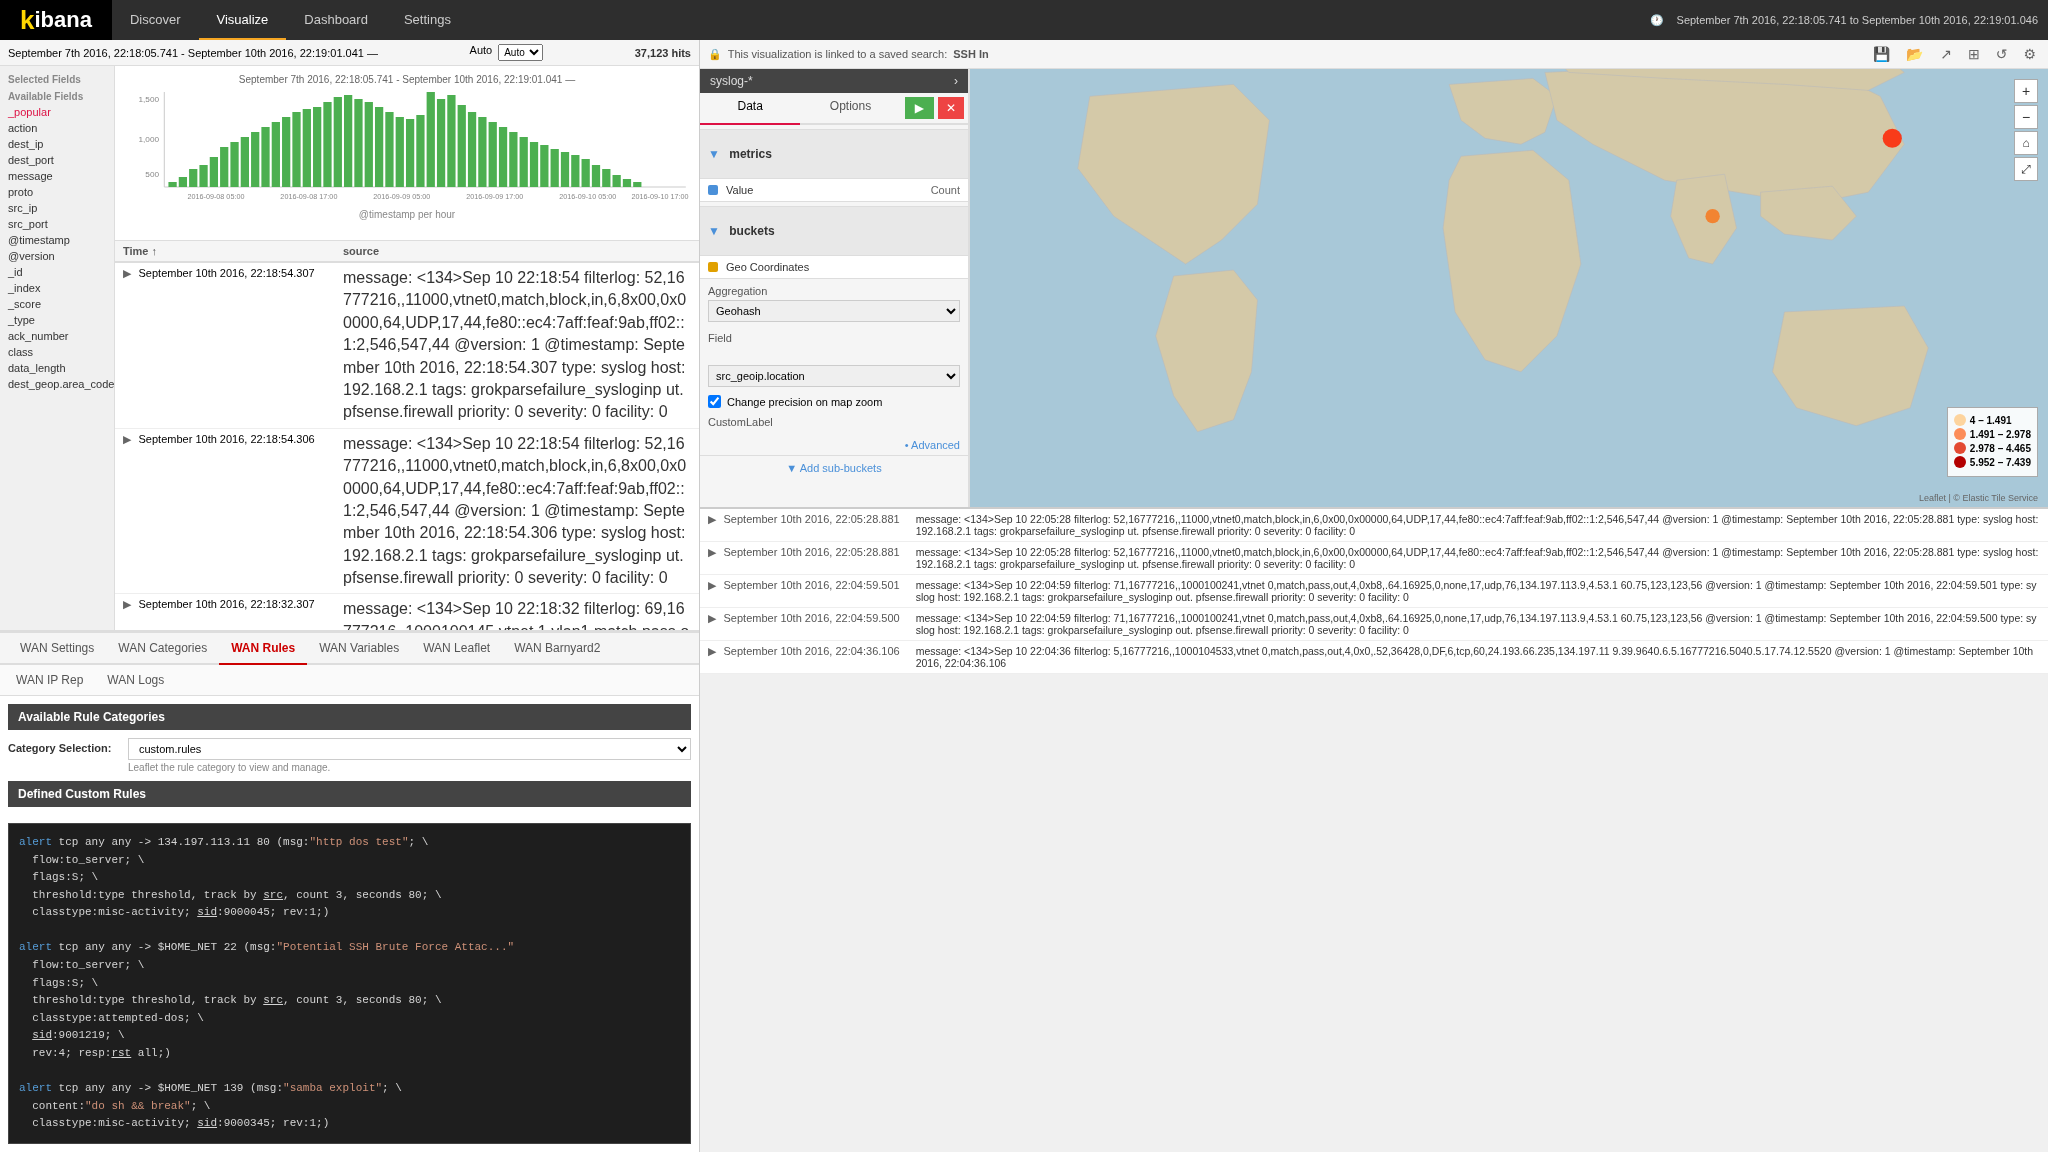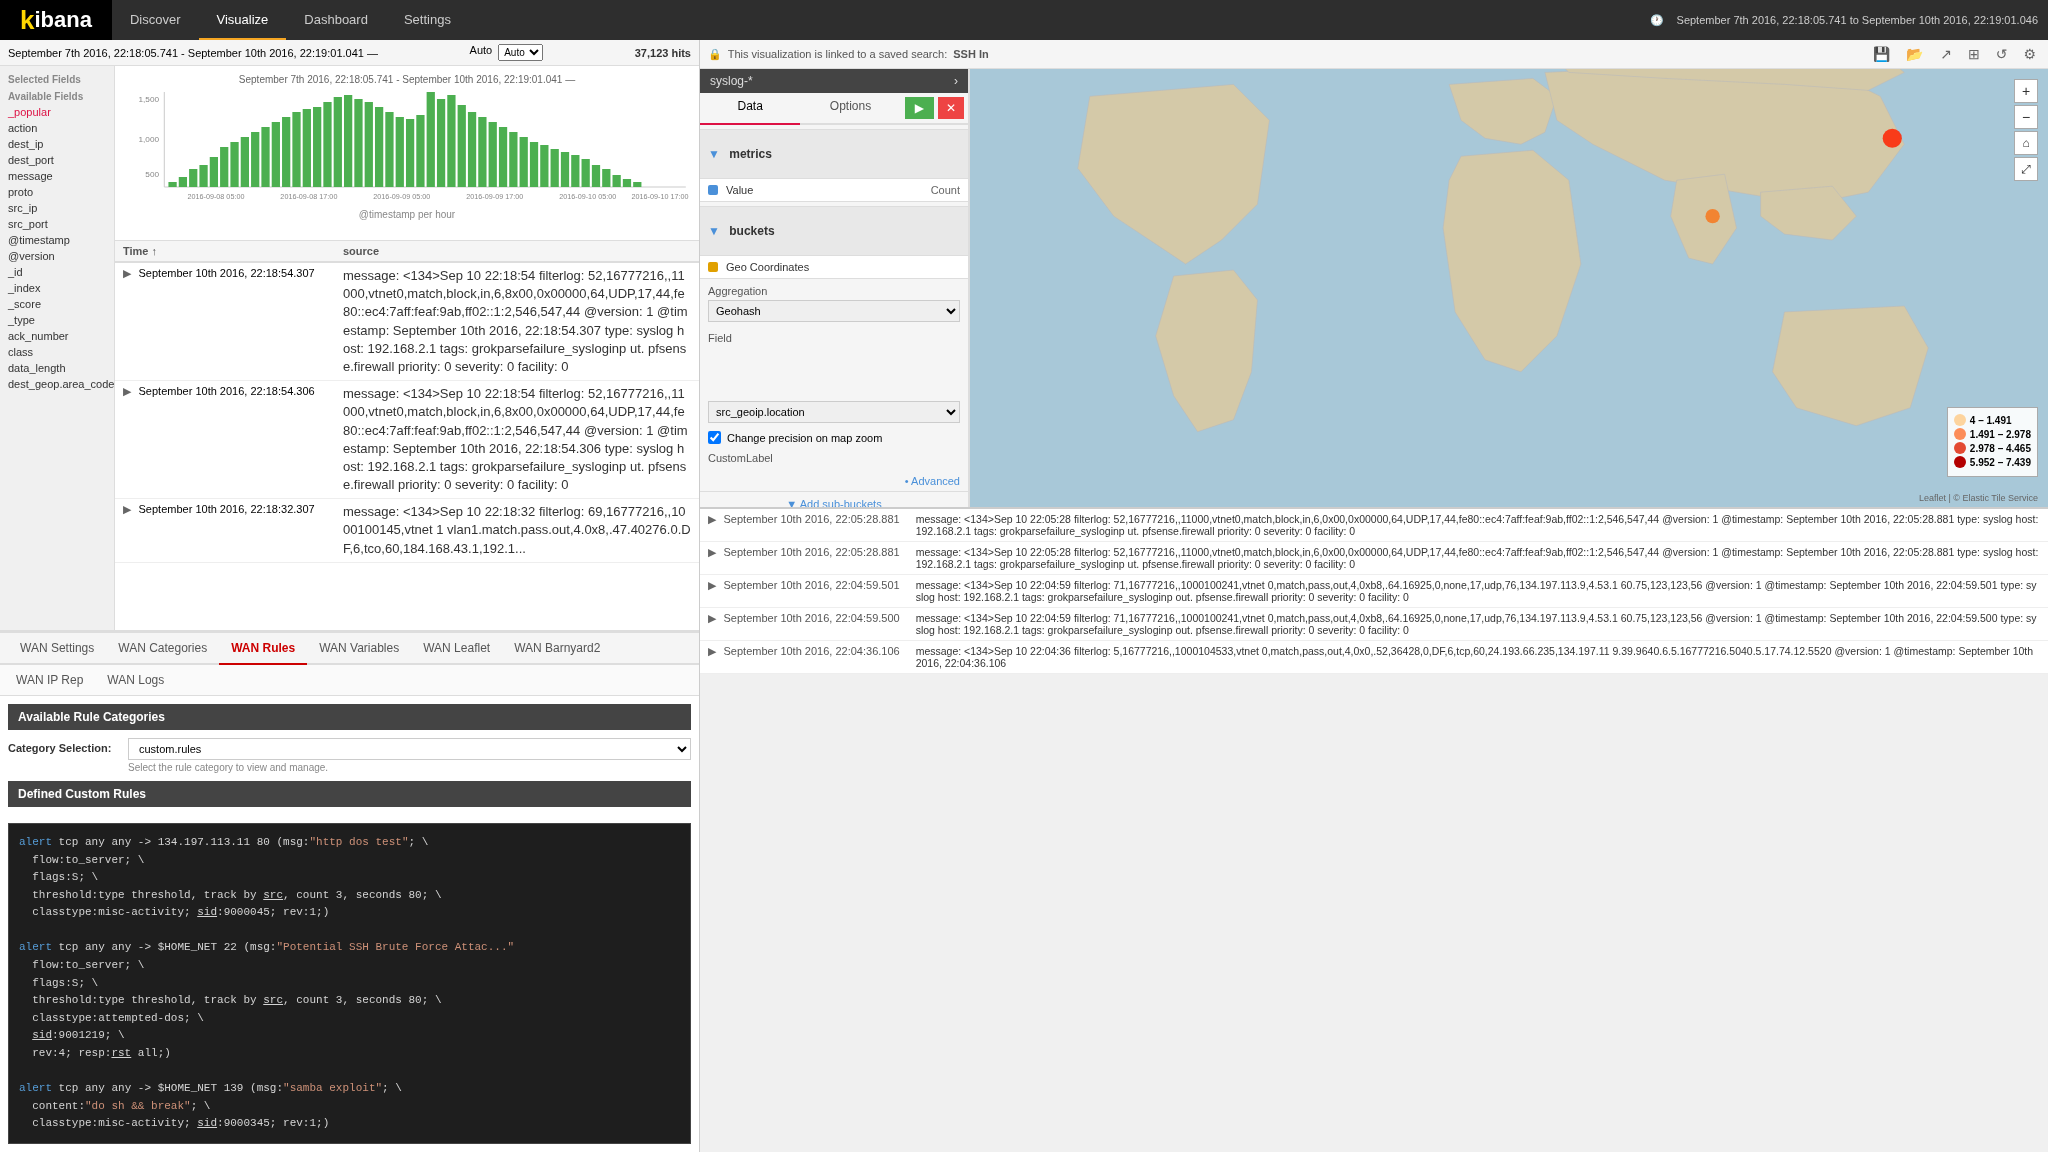--- a/index.html
+++ b/index.html
@@ -189,21 +189,21 @@
       border-bottom: 1px solid #eee;
       vertical-align: top;
     }
     .expand-btn {
       color: #666;
       cursor: pointer;
       margin-right: 4px;
     }
     .source-text {
       color: #333;
-      font-size: 13px;
+      font-size: 16px;
       line-height: 1.4;
       word-break: break-all;
     }
 
     
     .wan-section {
       border-top: 3px solid #ddd;
       background: #fff;
       display: flex;
       flex-direction: column;
@@ -453,21 +453,20 @@
       display: block;
       font-size: 11px;
       color: #555;
       margin-bottom: 21px;
     }
     .field-row select {
       width: 100%;
       padding: 3px;
       font-size: 11px;
       border: 1px solid #ccc;
-      margin-top: 36px;
     }
 
     .checkbox-row {
       padding: 4px 8px;
       display: flex;
       align-items: center;
       gap: 6px;
       font-size: 11px;
     }
 
@@ -805,21 +804,21 @@
 
       <div class="wan-content">
 
         <div class="section-header">Available Rule Categories</div>
         <div class="form-row">
           <div class="form-label">Category Selection:</div>
           <div class="form-control">
             <select class="form-select">
               <option>custom.rules</option>
             </select>
-            <span class="form-hint">Select the rule category to view and manage.</span>
+            <span class="form-hint">Leaflet the rule category to view and manage.</span>
           </div>
         </div>
 
         <div class="section-header">Defined Custom Rules</div>
       </div>
 
       <div class="code-editor">
         <span class="code-line"><span class="kw">alert</span> tcp any any -&gt; 134.197.113.11 80 (msg:<span class="str">"http dos test"</span>; \</span>
         <span class="code-line">&nbsp;&nbsp;flow:to_server; \</span>
         <span class="code-line">&nbsp;&nbsp;flags:S; \</span>

